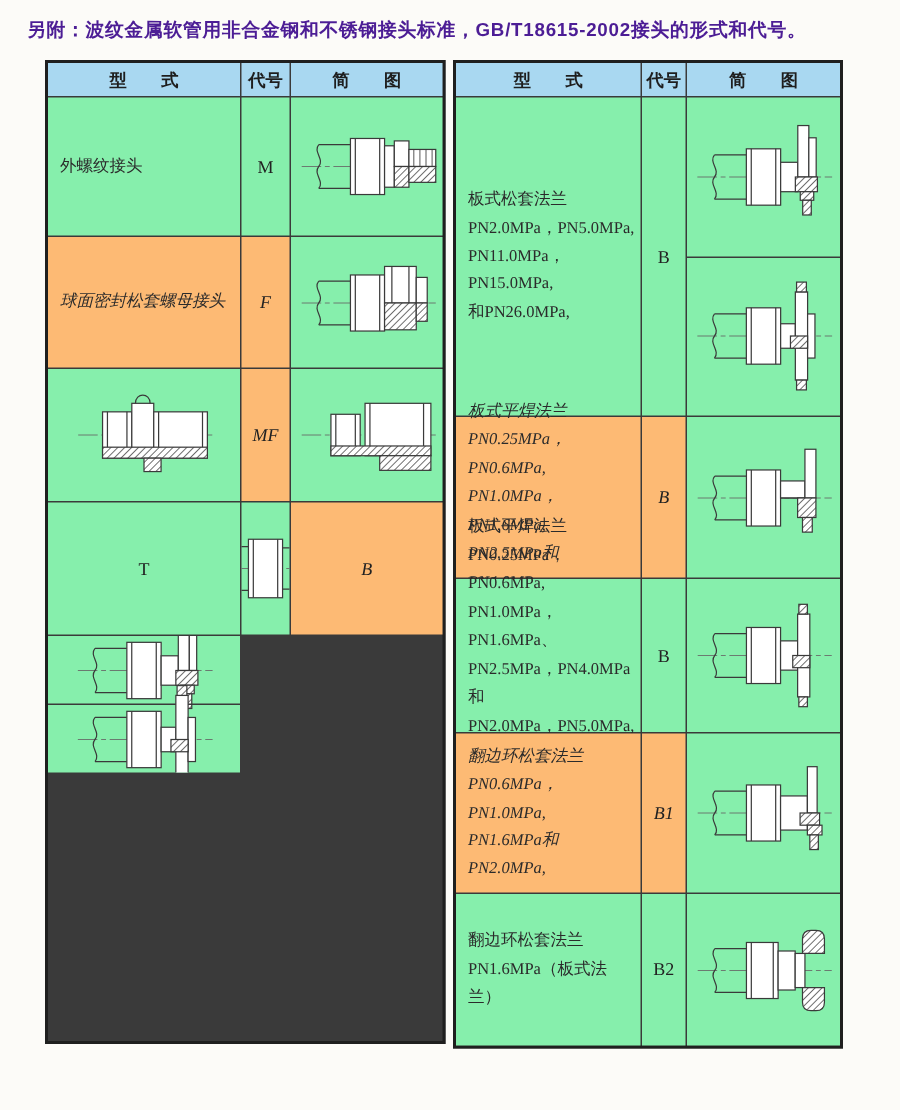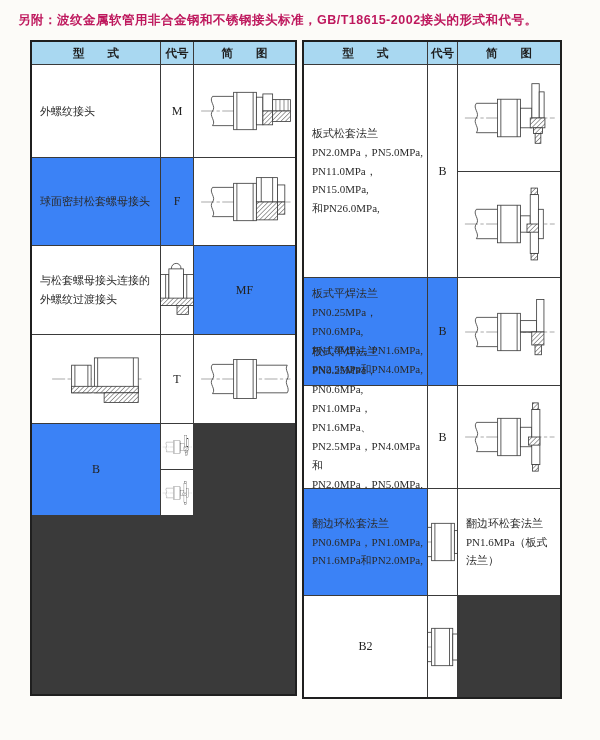--- a/index.html
+++ b/index.html
@@ -5,38 +5,38 @@
   html,body{margin:0;padding:0;}
   body{
     width:600px;height:740px;position:relative;
     background:#fcfbf8;
     font-family:"Liberation Sans", sans-serif;
     color:#222;
     overflow:hidden;
   }
   .page-title{
     position:absolute;left:18px;top:12px;width:570px;
-    font-size:12.5px;font-weight:bold;letter-spacing:0.5px;color:#be185d;
+    font-size:12.5px;font-weight:bold;letter-spacing:0.5px;color:#4c1d95;
     font-family:"Liberation Sans", sans-serif;
   }
   .tbl{
     position:absolute;top:40px;
     display:grid;
     background:#3a3a3a;          
     gap:1px;
     border:2px solid #1f1f1f;
     box-sizing:border-box;
   }
   #left-table{left:30px;width:267px;
     grid-template-columns:128px 32px 1fr;
     grid-template-rows:22px 92px 87px 88px 88px 91px 178px;}
   #right-table{left:302px;width:260px;
     grid-template-columns:123px 29px 1fr;
     grid-template-rows:22px 212px 107px 102px 106px 101px;}
-  .cell{background:#ffffff;min-width:0;min-height:0;}
+  .cell{background:#86efac;min-width:0;min-height:0;}
   .hdr{
     background:#a9d8f1;
     display:flex;align-items:center;justify-content:center;
     font-size:11.5px;font-weight:bold;color:#1e1e1e;
     font-family:"Liberation Sans", sans-serif;
     white-space:pre;
   }
   .type-cell{
     display:flex;align-items:center;
     padding:4px 3px 4px 8px;
@@ -53,21 +53,21 @@
   }
   .diagram-cell{
     display:flex;align-items:center;justify-content:center;
     overflow:hidden;
   }
   .diagram-stack{display:flex;flex-direction:column;width:100%;height:100%;}
   .diagram-stack .sub{
     flex:1;display:flex;align-items:center;justify-content:center;min-height:0;
   }
   .diagram-stack .sub + .sub{border-top:1px solid #3a3a3a;}
-  .hl{background:#3b82f6;}
+  .hl{background:#fdba74;font-style:italic;}
   .diagram-cell svg{display:block;}
 </style>
 </head>
 <body>
 
 <svg width="0" height="0" style="position:absolute">
   <defs>
     <pattern id="hatch" width="4" height="4" patternUnits="userSpaceOnUse" patternTransform="rotate(45)">
       <rect width="4" height="4" fill="#ffffff"></rect>
       <line x1="0" y1="0" x2="0" y2="4" stroke="#4a4a4a" stroke-width="1.3"></line>
@@ -118,24 +118,20 @@
           <path d="M50 25 V71 M70 25 V71" fill="none"></path>
           <rect x="74" y="18" width="26" height="30"></rect>
           <path d="M80 18 V48 M94 18 V48" fill="none"></path>
           <rect x="74" y="48" width="26" height="22" fill="url(#hatch)"></rect>
           <rect x="100" y="27" width="9" height="21"></rect>
           <rect x="100" y="48" width="9" height="15" fill="url(#hatch)"></rect>
         </svg>
       </span>
     </div>
 
-  <div class="cell type-cell">
-      <span>与松套螺母接头连接的
-外螺纹过渡接头</span>
-    </div>
   <div class="cell diagram-cell">
       <span>
         <svg width="100" height="78" viewBox="0 0 120 96" stroke="#3a3a3a" stroke-width="1" fill="#ffffff" stroke-linejoin="miter">
           <path d="M6 48 H116" stroke="#666" stroke-width="0.7" stroke-dasharray="16 3 4 3" fill="none"></path>
           <rect x="26" y="29" width="24" height="38"></rect>
           <path d="M30 29 V67 M46 29 V67" fill="none"></path>
           <rect x="50" y="22" width="18" height="45"></rect>
           <path d="M53 22 C53 13 65 13 65 22" fill="none"></path>
           <rect x="68" y="29" width="44" height="38"></rect>
           <path d="M72 29 V67 M108 29 V67" fill="none"></path>
@@ -307,20 +303,21 @@
           <rect x="84" y="48" width="14" height="10" fill="url(#hatch)"></rect>
         </svg>
       </span>
     </div>
 
   <div class="cell type-cell hl">
       <span>翻边环松套法兰
 PN0.6MPa，PN1.0MPa,
 PN1.6MPa和PN2.0MPa,</span>
     </div>
+  <div class="cell code-cell hl">B1</div>
   <div class="cell diagram-cell">
       <span>
         <svg width="100" height="78" viewBox="0 0 120 96" stroke="#3a3a3a" stroke-width="1" fill="#ffffff" stroke-linejoin="miter">
           <path d="M6 48 H116" stroke="#666" stroke-width="0.7" stroke-dasharray="16 3 4 3" fill="none"></path>
           <path d="M20 30 C15 36 25 42 20 48 C15 54 25 60 20 66" fill="none"></path>
           <path d="M20 30 H46 M20 66 H46" fill="none"></path>
           <rect x="46" y="25" width="28" height="46"></rect>
           <path d="M50 25 V71 M70 25 V71" fill="none"></path>
           <rect x="74" y="34" width="22" height="28"></rect>
           <rect x="96" y="10" width="8" height="38"></rect>

